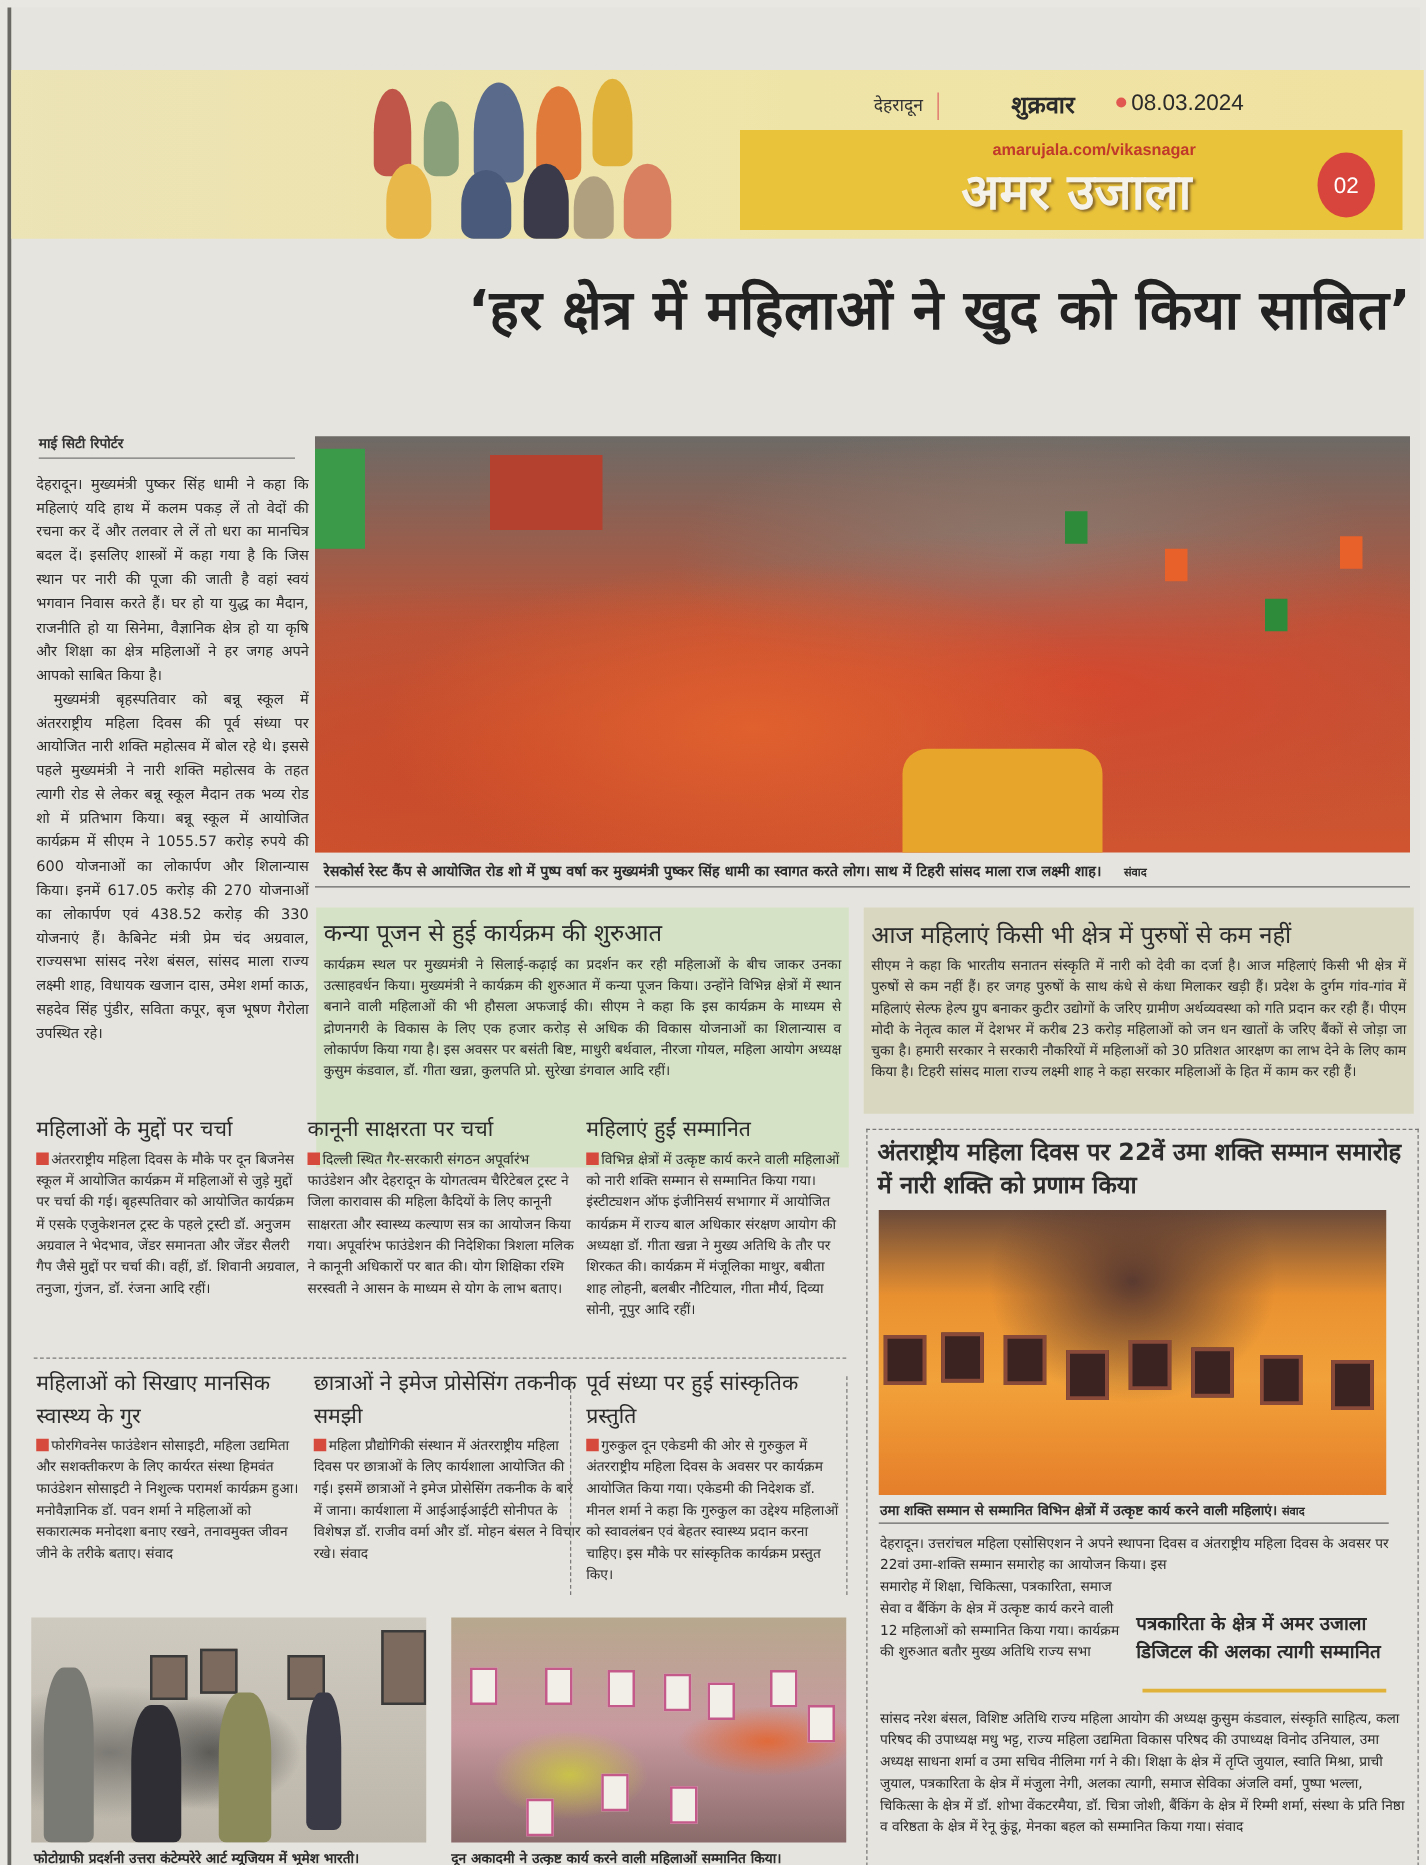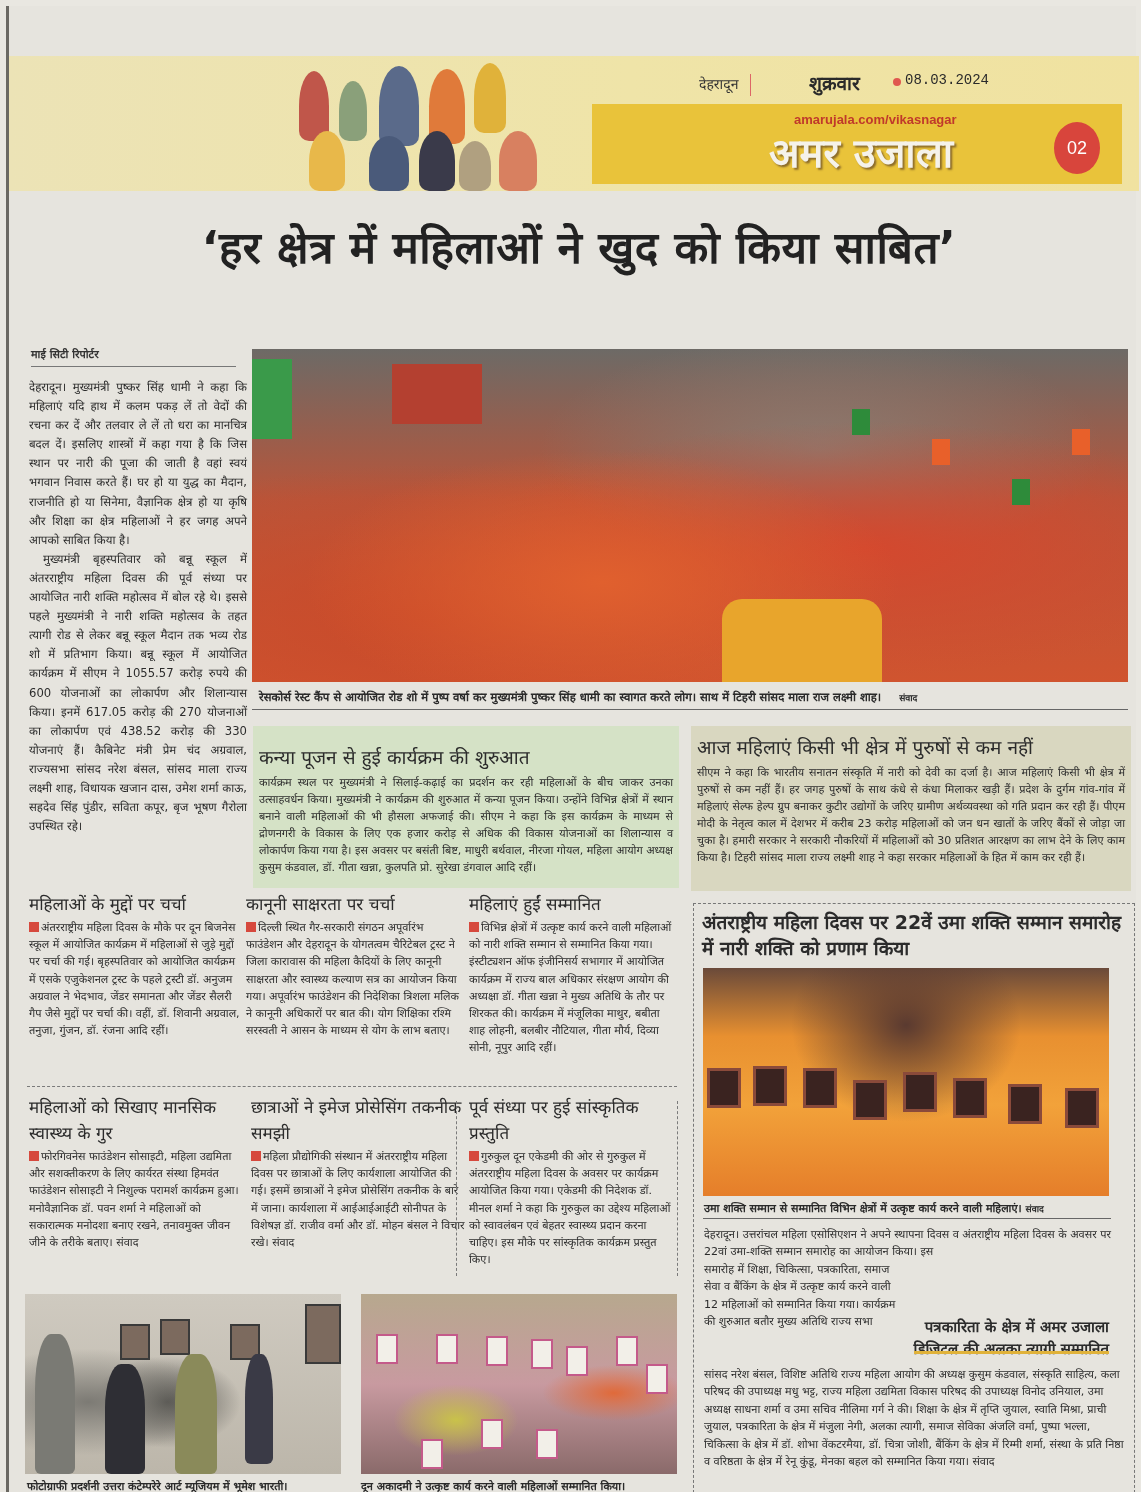--- a/index.html
+++ b/index.html
@@ -19,28 +19,28 @@
 
   
   .banner { left: 0; top: 50px; width: 1130px; height: 135px; background: linear-gradient(90deg,#ece3b6 0%,#efe4a8 55%,#f0e2a0 100%); }
   .banner-title { left: 4px; top: 64px; font-size: 64px; font-weight: bold; color: #2f9b45; letter-spacing: 2px; }
   .illustration { left: 250px; top: 55px; width: 300px; height: 130px; }
   .fig { position: absolute; border-radius: 50% 50% 10px 10px; }
   .city { left: 690px; top: 68px; font-size: 14px; color: #333; }
   .sep { left: 741px; top: 68px; width: 1px; height: 22px; background: #d66; }
   .day { left: 800px; top: 64px; font-size: 19px; font-weight: bold; color: #2a2a2a; }
   .dot { left: 884px; top: 72px; width: 8px; height: 8px; background: #e0584f; border-radius: 50%; }
-  .date { left: 896px; top: 66px; font-size: 14px; color: #2a2a2a; font-family: Liberation Mono, monospace; text-align: right; }
+  .date { left: 896px; top: 66px; font-size: 18px; color: #2a2a2a; font-family: Liberation Sans, sans-serif; text-align: right; }
   .brand-box { left: 583px; top: 98px; width: 530px; height: 80px; background: #e9c33a; }
   .brand-url { left: 785px; top: 106px; font-size: 13px; color: #c0392b; font-weight: bold; font-family: "Liberation Sans", sans-serif; }
   .brand-name { left: 760px; top: 118px; font-size: 40px; font-weight: bold; color: #f5f2ea; text-shadow: 2px 2px 2px #8b6b2a; }
   .page-badge { left: 1045px; top: 116px; width: 46px; height: 52px; background: #d8453c; border-radius: 50%; color: #fff; font-size: 18px; text-align: center; line-height: 52px; font-family: "Liberation Sans", sans-serif; }
 
   
-  .headline { left: 20px; top: 210px; width: 1100px; font-size: 44px; font-weight: bold; color: #222; text-align: center; letter-spacing: 0.5px; }
+  .headline { left: 20px; top: 210px; width: 1100px; font-size: 44px; font-weight: bold; color: #222; text-align: right; letter-spacing: 0.5px; }
   .subhead { left: 22px; top: 296px; width: 1100px; font-size: 20px; font-weight: bold; color: #2a2a2a; }
   .byline { left: 22px; top: 340px; font-size: 11px; font-weight: bold; color: #333; }
   .byline-rule { left: 22px; top: 360px; width: 205px; height: 1px; background: #777; }
 
   .body-text { font-size: 11.6px; line-height: 19.1px; color: #2b2b2b; text-align: justify; }
   .lead-col { left: 20px; top: 372px; width: 218px; }
   .lead-col p { text-indent: 0; margin-bottom: 0; }
   .lead-col p + p { text-indent: 14px; }
 
   
@@ -53,21 +53,21 @@
       linear-gradient(180deg,#6d6a66 0%, #b8553a 45%, #d0542f 100%);
   }
   .photo-car { left: 470px; top: 250px; width: 160px; height: 90px; background: #e8a52c; border-radius: 20px 20px 6px 6px; }
   .photo-shop { left: 140px; top: 15px; width: 90px; height: 60px; background: #b44030; }
   .photo-flag { width: 18px; height: 26px; }
   .main-caption { left: 250px; top: 683px; width: 860px; font-size: 11.5px; font-weight: bold; color: #2a2a2a; }
   .caption-credit { font-size: 9px; margin-left: 14px; }
   .caption-rule { left: 243px; top: 703px; width: 876px; height: 1px; background: #666; }
 
   
-  .green-box { left: 244px; top: 720px; width: 426px; height: 162px; background: #d5e2c6; padding: 18px 6px; }
+  .green-box { left: 244px; top: 720px; width: 426px; height: 208px; background: #d5e2c6; padding: 7px 6px; }
   .box-title { font-size: 19px; color: #2b2b2b; margin-bottom: 4px; }
   .green-box .body-text, .khaki-box .body-text { font-size: 11px; line-height: 17px; }
   .khaki-box { left: 682px; top: 720px; width: 440px; height: 165px; background: #d9d7c0; padding: 8px 6px; }
 
   
   .brief { width: 215px; }
   .brief-title { font-size: 17px; color: #2b2b2b; line-height: 26px; margin-bottom: 2px; }
   .brief .body-text { font-size: 11px; line-height: 17.2px; text-align: left; }
   .bullet { display: inline-block; width: 10px; height: 10px; background: #d6493d; margin-right: 2px; vertical-align: -1px; }
   .brief1 { left: 20px; top: 885px; }
@@ -88,21 +88,21 @@
       linear-gradient(180deg,#6a4a3a 0%, #e89030 30%, #f2a23a 60%, #e57e2a 100%);
     overflow: hidden; }
   .plaque { position: absolute; width: 34px; height: 40px; background: #3a2320; border: 3px solid #8a4a3a; }
   .uma-caption { left: 695px; top: 1194px; width: 410px; font-size: 11px; font-weight: bold; color: #2a2a2a; }
   .uma-rule { left: 694px; top: 1212px; width: 408px; height: 1px; background: #666; }
   .uma-body1 { left: 695px; top: 1220px; width: 410px; }
   .uma-body1 .body-text, .uma-body2 .body-text { font-size: 11px; line-height: 17.4px; text-align: left; }
   .uma-body2 { left: 695px; top: 1255px; width: 200px; }
   .uma-body3 { left: 695px; top: 1360px; width: 420px; }
   .uma-body3 .body-text { font-size: 11px; line-height: 17.4px; text-align: left; }
-  .pullquote { left: 900px; top: 1282px; width: 200px; font-size: 15px; font-weight: bold; color: #2b2b2b; text-align: right; line-height: 22px; margin-top: 28px; }
+  .pullquote { left: 900px; top: 1282px; width: 200px; font-size: 15px; font-weight: bold; color: #2b2b2b; text-align: left; line-height: 22px; }
   .pullquote-rule { left: 905px; top: 1345px; width: 195px; height: 3px; background: #e0b23a; }
 
   
   .photo-a { left: 16px; top: 1288px; width: 316px; height: 180px;
     background:
       radial-gradient(ellipse at 20% 60%, #7c7a74 0%, transparent 35%),
       radial-gradient(ellipse at 45% 60%, #4b4a46 0%, transparent 30%),
       linear-gradient(180deg,#cfcac0 0%, #bcb6aa 100%); overflow: hidden; }
   .photo-b { left: 352px; top: 1288px; width: 316px; height: 180px;
     background:

